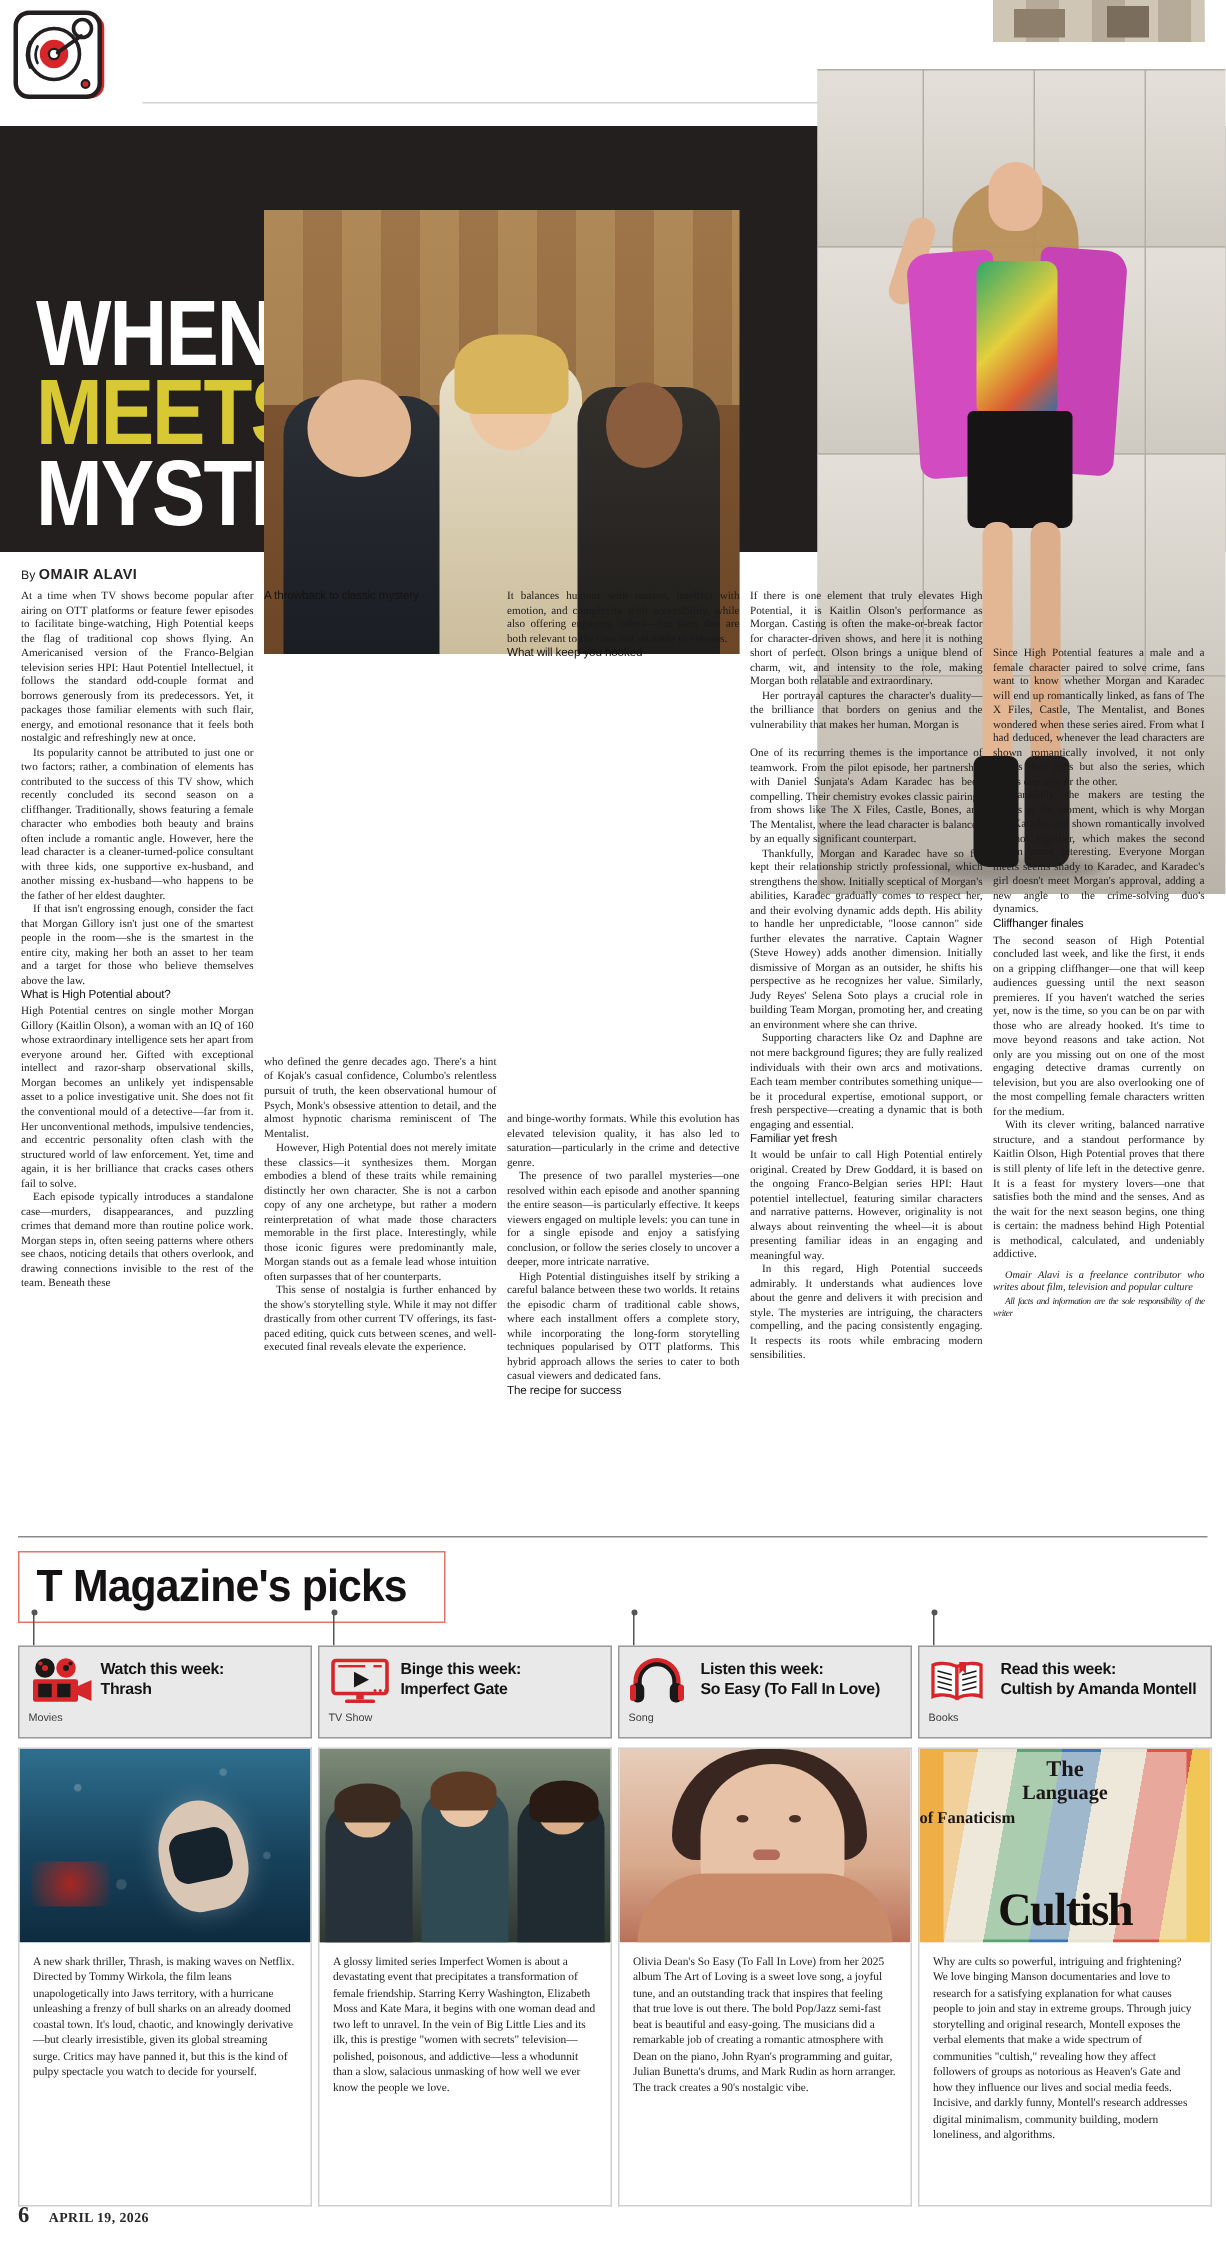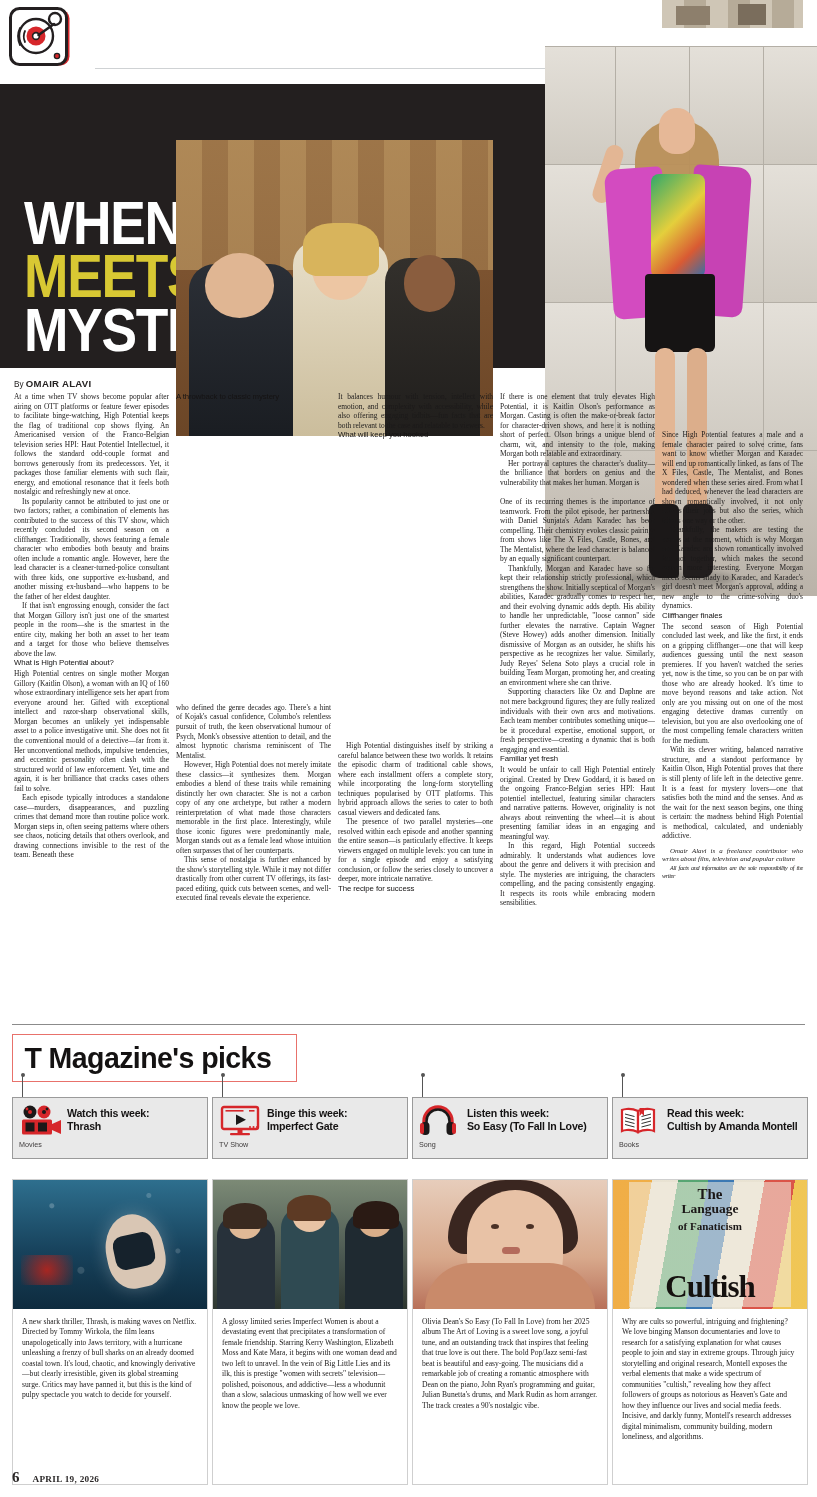--- a/index.html
+++ b/index.html
@@ -195,21 +195,21 @@
   .pick-kicker {
     font-family:"Liberation Sans", sans-serif;
     font-size:7.2px; color:#3f3c3c; margin-top:3px;
   }
   .pick-headtext {
     font-family:"Liberation Sans", sans-serif;
     font-weight:bold; font-size:10.6px; line-height:1.2; color:#151313;
     padding-top:2px; letter-spacing:-0.2px;
   }
   .pick-photo {
-    position:relative; height:130px; margin-top:20px; overflow:hidden;
+    position:relative; height:130px; margin-top:6px; overflow:hidden;
     border:1px solid #cfcfcf; border-bottom:none;
   }
   .pick-body {
     border:1px solid #cfcfcf; border-top:none;
     padding:8px 9px 10px 9px;
     font-family:"Liberation Serif", serif;
     font-size:7.6px; line-height:1.38; color:#1c1a1a; text-align:left;
     min-height:176px;
   }
   #pick1 { left:12px; }
@@ -406,22 +406,23 @@
       <div style="height:300px"></div>
       <p class="noindent">who defined the genre decades ago. There's a hint of Kojak's casual confidence, Columbo's relentless pursuit of truth, the keen observational humour of Psych, Monk's obsessive attention to detail, and the almost hypnotic charisma reminiscent of The Mentalist.</p>
       <p>However, High Potential does not merely imitate these classics—it synthesizes them. Morgan embodies a blend of these traits while remaining distinctly her own character. She is not a carbon copy of any one archetype, but rather a modern reinterpretation of what made those characters memorable in the first place. Interestingly, while those iconic figures were predominantly male, Morgan stands out as a female lead whose intuition often surpasses that of her counterparts.</p>
       <p>This sense of nostalgia is further enhanced by the show's storytelling style. While it may not differ drastically from other current TV offerings, its fast-paced editing, quick cuts between scenes, and well-executed final reveals elevate the experience.</p>
     </div>
 
     <div class="col" id="c3">
       <p class="noindent">It balances humour with tension, intellect with emotion, and complexity with accessibility, while also offering engaging tidbits—fun facts that are both relevant to the case and relatable to viewers.</p>
       <h3>What will keep you hooked</h3>
       <div style="height:300px"></div>
+      <p class="noindent">and binge-worthy formats. While this evolution has elevated television quality, it has also led to saturation—particularly in the crime and detective genre.</p>
+      <p>The presence of two parallel mysteries—one resolved within each episode and another spanning the entire season—is particularly effective. It keeps viewers engaged on multiple levels: you can tune in for a single episode and enjoy a satisfying conclusion, or follow the series closely to uncover a deeper, more intricate narrative.</p>
       <p>High Potential distinguishes itself by striking a careful balance between these two worlds. It retains the episodic charm of traditional cable shows, where each installment offers a complete story, while incorporating the long-form storytelling techniques popularised by OTT platforms. This hybrid approach allows the series to cater to both casual viewers and dedicated fans.</p>
-      <p>The presence of two parallel mysteries—one resolved within each episode and another spanning the entire season—is particularly effective. It keeps viewers engaged on multiple levels: you can tune in for a single episode and enjoy a satisfying conclusion, or follow the series closely to uncover a deeper, more intricate narrative.</p>
       <h3>The recipe for success</h3>
     </div>
 
     <div class="col" id="c4">
       <p class="noindent">If there is one element that truly elevates High Potential, it is Kaitlin Olson's performance as Morgan. Casting is often the make-or-break factor for character-driven shows, and here it is nothing short of perfect. Olson brings a unique blend of charm, wit, and intensity to the role, making Morgan both relatable and extraordinary.</p>
       <p>Her portrayal captures the character's duality—the brilliance that borders on genius and the vulnerability that makes her human. Morgan is</p>
       <div style="height:10px"></div>
       <p class="noindent">One of its recurring themes is the importance of teamwork. From the pilot episode, her partnership with Daniel Sunjata's Adam Karadec has been compelling. Their chemistry evokes classic pairings from shows like The X Files, Castle, Bones, and The Mentalist, where the lead character is balanced by an equally significant counterpart.</p>
       <p>Thankfully, Morgan and Karadec have so far kept their relationship strictly professional, which strengthens the show. Initially sceptical of Morgan's abilities, Karadec gradually comes to respect her, and their evolving dynamic adds depth. His ability to handle her unpredictable, "loose cannon" side further elevates the narrative. Captain Wagner (Steve Howey) adds another dimension. Initially dismissive of Morgan as an outsider, he shifts his perspective as he recognizes her value. Similarly, Judy Reyes' Selena Soto plays a crucial role in building Team Morgan, promoting her, and creating an environment where she can thrive.</p>
       <p>Supporting characters like Oz and Daphne are not mere background figures; they are fully realized individuals with their own arcs and motivations. Each team member contributes something unique—be it procedural expertise, emotional support, or fresh perspective—creating a dynamic that is both engaging and essential.</p>
@@ -580,21 +581,21 @@
         <span>Read this week:</span><br>
         <span>Cultish by Amanda Montell</span>
       </div>
     </div>
     <div class="pick-photo">
       <div class="ph-book">
         <div class="bandA"></div>
         <div style="position:absolute;left:8%;right:8%;top:2px;bottom:2px;background:rgba(243,237,224,.55);"></div>
         <div class="title1">The</div>
         <div class="title2">Language</div>
-        <div style="position:absolute;left:0;right:0;top:40px;text-align:center;
+        <div style="position:absolute;left:0;right:0;top:40px;
              font-family:'Liberation Serif',serif;font-weight:bold;font-size:11px;color:#1b1717;">of Fanaticism</div>
         <div class="cultish">Cultish</div>
       </div>
     </div>
     <div class="pick-body">Why are cults so powerful, intriguing and frightening? We love binging Manson documentaries and love to research for a satisfying explanation for what causes people to join and stay in extreme groups. Through juicy storytelling and original research, Montell exposes the verbal elements that make a wide spectrum of communities "cultish," revealing how they affect followers of groups as notorious as Heaven's Gate and how they influence our lives and social media feeds. Incisive, and darkly funny, Montell's research addresses digital minimalism, community building, modern loneliness, and algorithms.</div>
   </div>
 
   <div class="footer">
     <span class="folio">6</span>
     <span class="folio-date">APRIL 19, 2026</span>

